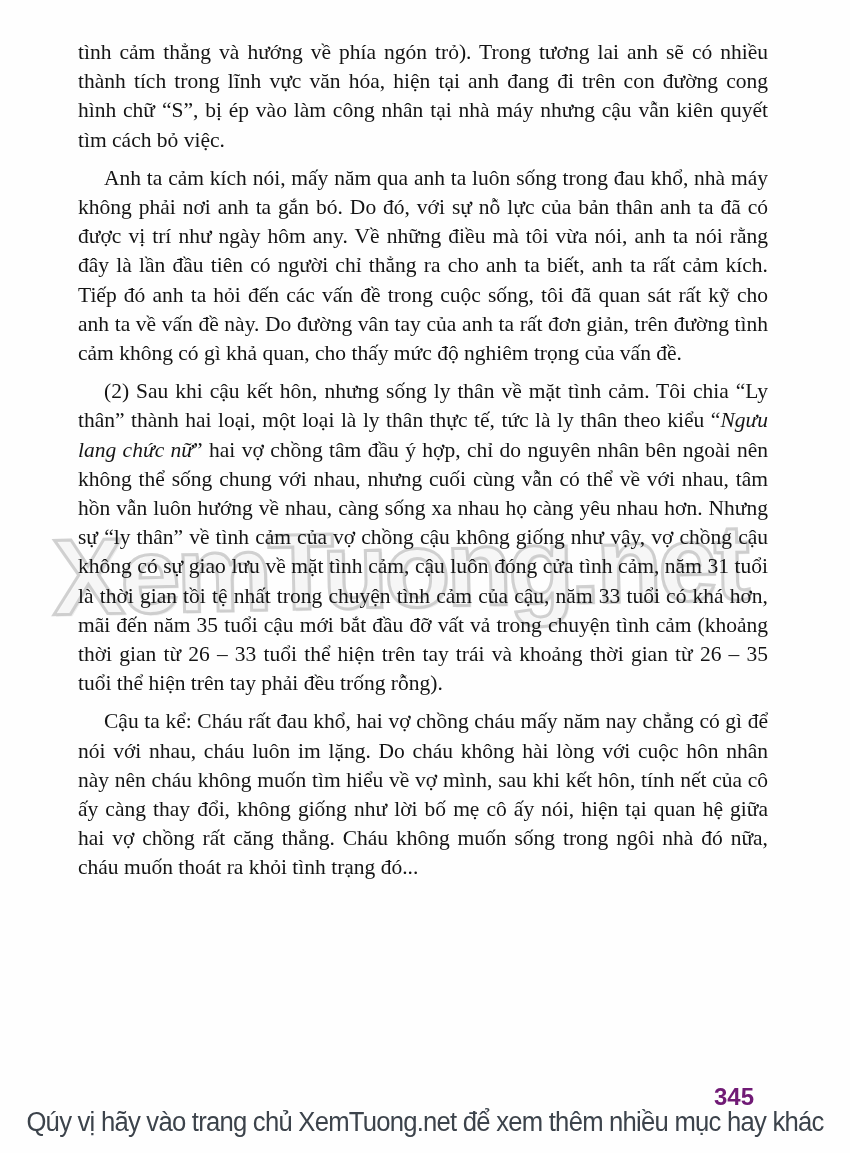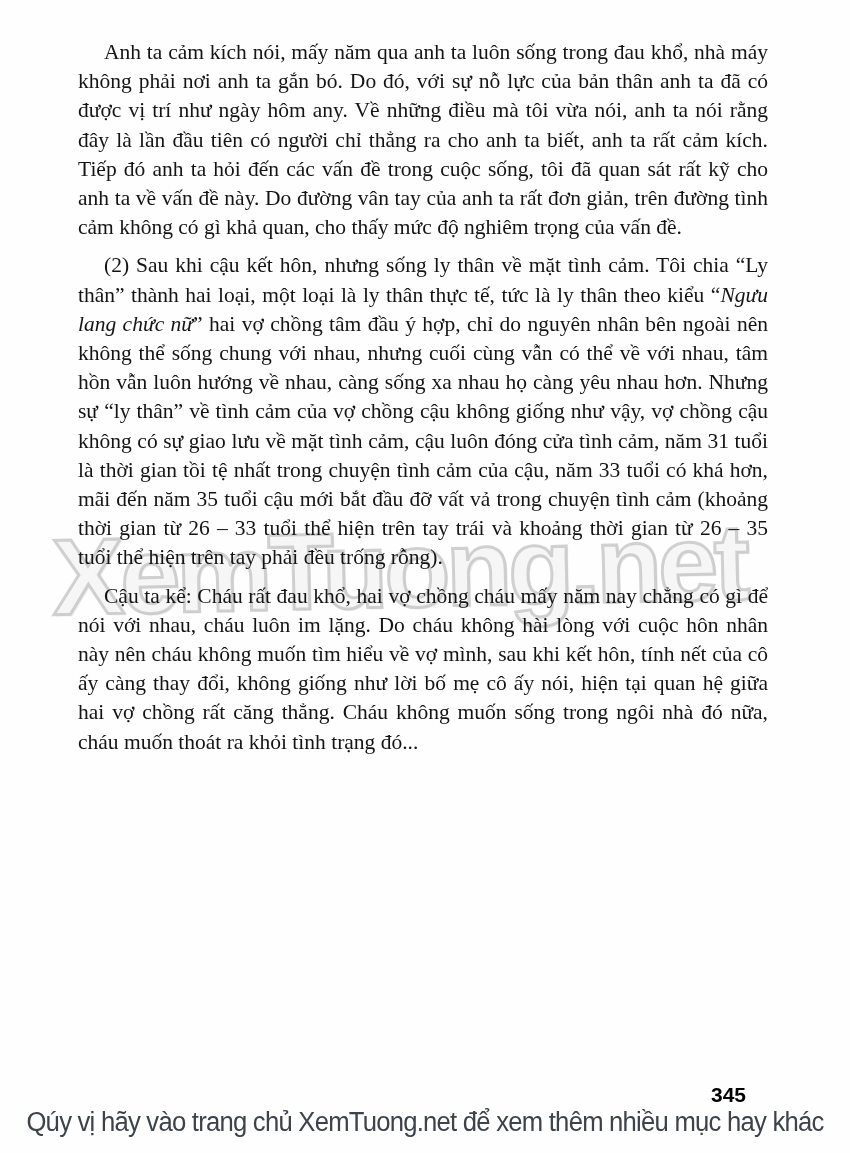--- a/index.html
+++ b/index.html
@@ -45,26 +45,26 @@
     font-size: 21.5px;
     line-height: 29.2px;
     text-align: justify;
     margin-bottom: 9px;
     color: #141414;
   }
   .para.indent { text-indent: 26px; }
   .para .ital { font-style: italic; }
   .page-number {
     position: absolute;
-    right: 104px;
+    right: 96px;
     top: 1083px;
     font-family: "Liberation Sans", sans-serif;
     font-weight: 700;
-    font-size: 21px;
-    color: #000000;
+    font-size: 24px;
+    color: #701a75;
     z-index: 2;
   }
   .footer-note {
     position: absolute;
     left: 0;
     top: 1107px;
     width: 100%;
     text-align: center;
     font-family: "Liberation Sans", sans-serif;
     font-size: 27px;
@@ -78,20 +78,21 @@
 </style>
 </head>
 <body>
 
 <div class="page">
 
   <div class="watermark">XemTuong.net</div>
 
   <div class="text-block">
 
+    <p class="para">tình cảm thẳng và hướng về phía ngón trỏ). Trong tương lai anh sẽ có nhiều thành tích trong lĩnh vực văn hóa, hiện tại anh đang đi trên con đường cong hình chữ “S”, bị ép vào làm công nhân tại nhà máy nhưng cậu vẫn kiên quyết tìm cách bỏ việc.</p>
 
     <p class="para indent">Anh ta cảm kích nói, mấy năm qua anh ta luôn sống trong đau khổ, nhà máy không phải nơi anh ta gắn bó. Do đó, với sự nỗ lực của bản thân anh ta đã có được vị trí như ngày hôm any. Về những điều mà tôi vừa nói, anh ta nói rằng đây là lần đầu tiên có người chỉ thẳng ra cho anh ta biết, anh ta rất cảm kích. Tiếp đó anh ta hỏi đến các vấn đề trong cuộc sống, tôi đã quan sát rất kỹ cho anh ta về vấn đề này. Do đường vân tay của anh ta rất đơn giản, trên đường tình cảm không có gì khả quan, cho thấy mức độ nghiêm trọng của vấn đề.</p>
 
     <p class="para indent"><span>(2) Sau khi cậu kết hôn, nhưng sống ly thân về mặt tình cảm. Tôi chia “Ly thân” thành hai loại, một loại là ly thân thực tế, tức là ly thân theo kiểu “</span><span class="ital">Ngưu lang chức nữ</span><span>” hai vợ chồng tâm đầu ý hợp, chỉ do nguyên nhân bên ngoài nên không thể sống chung với nhau, nhưng cuối cùng vẫn có thể về với nhau, tâm hồn vẫn luôn hướng về nhau, càng sống xa nhau họ càng yêu nhau hơn. Nhưng sự “ly thân” về tình cảm của vợ chồng cậu không giống như vậy, vợ chồng cậu không có sự giao lưu về mặt tình cảm, cậu luôn đóng cửa tình cảm, năm 31 tuổi là thời gian tồi tệ nhất trong chuyện tình cảm của cậu, năm 33 tuổi có khá hơn, mãi đến năm 35 tuổi cậu mới bắt đầu đỡ vất vả trong chuyện tình cảm (khoảng thời gian từ 26 – 33 tuổi thể hiện trên tay trái và khoảng thời gian từ 26 – 35 tuổi thể hiện trên tay phải đều trống rỗng).</span></p>
 
     <p class="para indent">Cậu ta kể: Cháu rất đau khổ, hai vợ chồng cháu mấy năm nay chẳng có gì để nói với nhau, cháu luôn im lặng. Do cháu không hài lòng với cuộc hôn nhân này nên cháu không muốn tìm hiểu về vợ mình, sau khi kết hôn, tính nết của cô ấy càng thay đổi, không giống như lời bố mẹ cô ấy nói, hiện tại quan hệ giữa hai vợ chồng rất căng thẳng. Cháu không muốn sống trong ngôi nhà đó nữa, cháu muốn thoát ra khỏi tình trạng đó...</p>
 
 
   </div>
 

